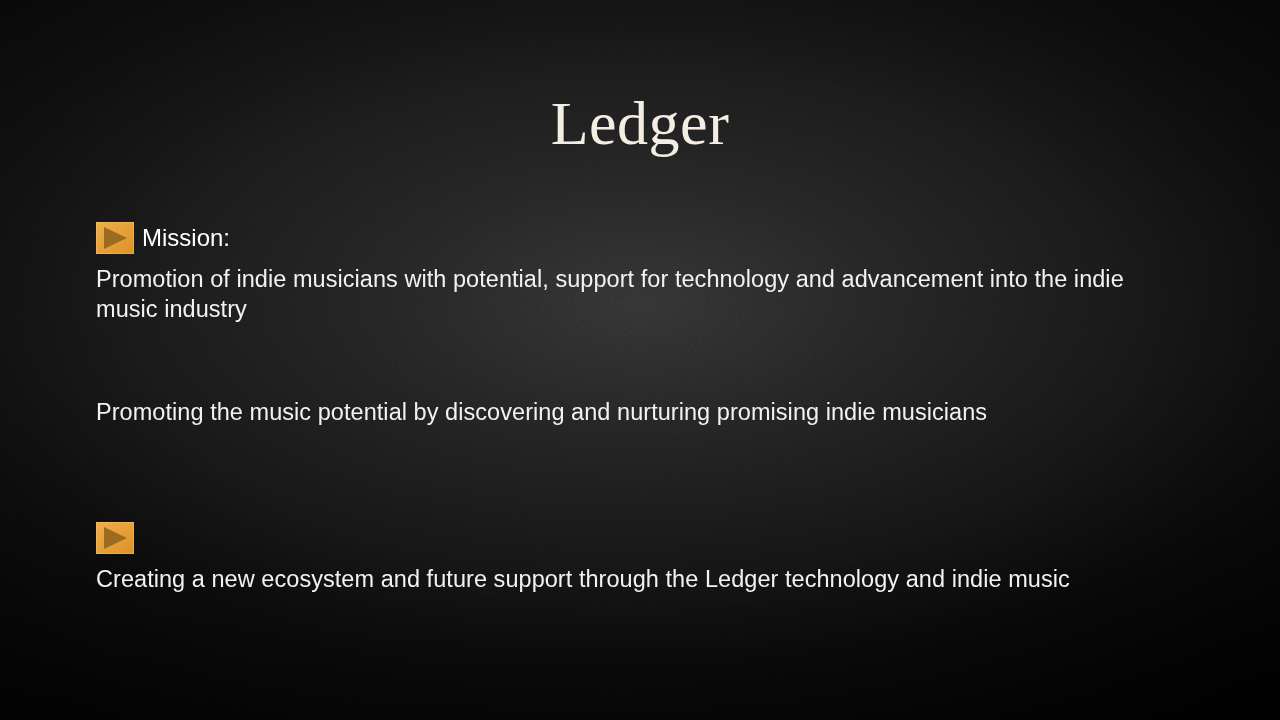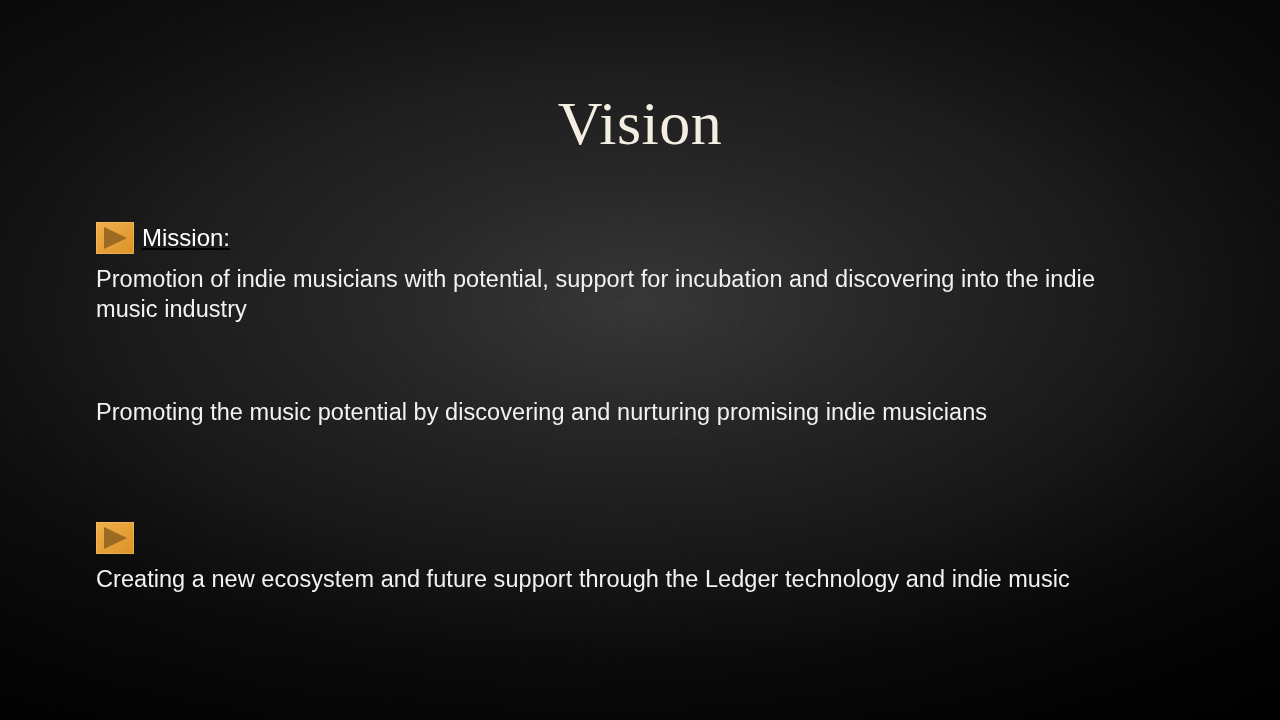--- a/index.html
+++ b/index.html
@@ -81,21 +81,20 @@
   .body-block {
     position: absolute;
     left: 96px;
     width: 1100px;
   }
 
   .heading-row {
     display: flex;
     align-items: flex-start;
     height: 32px;
-    text-decoration: underline;
   }
 
   .bullet-icon {
     position: relative;
     flex: 0 0 auto;
     width: 38px;
     height: 32px;
     background: linear-gradient(140deg, #F0AE4A 0%, #E8A23B 45%, #D99326 100%);
     box-shadow: inset 0 0 0 1px rgba(255,210,130,0.35);
   }
@@ -128,32 +127,32 @@
 </head>
 <body>
 
 <div id="slide">
 
   <div id="noise"></div>
   <div id="vignette"></div>
 
   <div id="content">
 
-    <div class="slide-title">Vision</div>
+    <div class="slide-title">Ledger</div>
 
     <div class="body-block" style="top:222px;">
       <div class="heading-row">
         <span class="bullet-icon">
           <svg viewBox="0 0 38 32" xmlns="http://www.w3.org/2000/svg">
             <polygon points="8,5 8,27 31,16" fill="#9C6B22"></polygon>
           </svg>
         </span>
         <span class="heading-label gap-sm">Mission:</span>
       </div>
-      <div class="body-text">Promotion of indie musicians with potential, support for incubation and discovering into the indie music industry</div>
+      <div class="body-text">Promotion of indie musicians with potential, support for technology and advancement into the indie music industry</div>
     </div>
 
     <div class="body-block" style="top:387px;">
       <div class="body-text">Promoting the music potential by discovering and nurturing promising indie musicians</div>
     </div>
 
     <div class="body-block" style="top:522px;">
       <div class="heading-row">
         <span class="bullet-icon">
           <svg viewBox="0 0 38 32" xmlns="http://www.w3.org/2000/svg">

